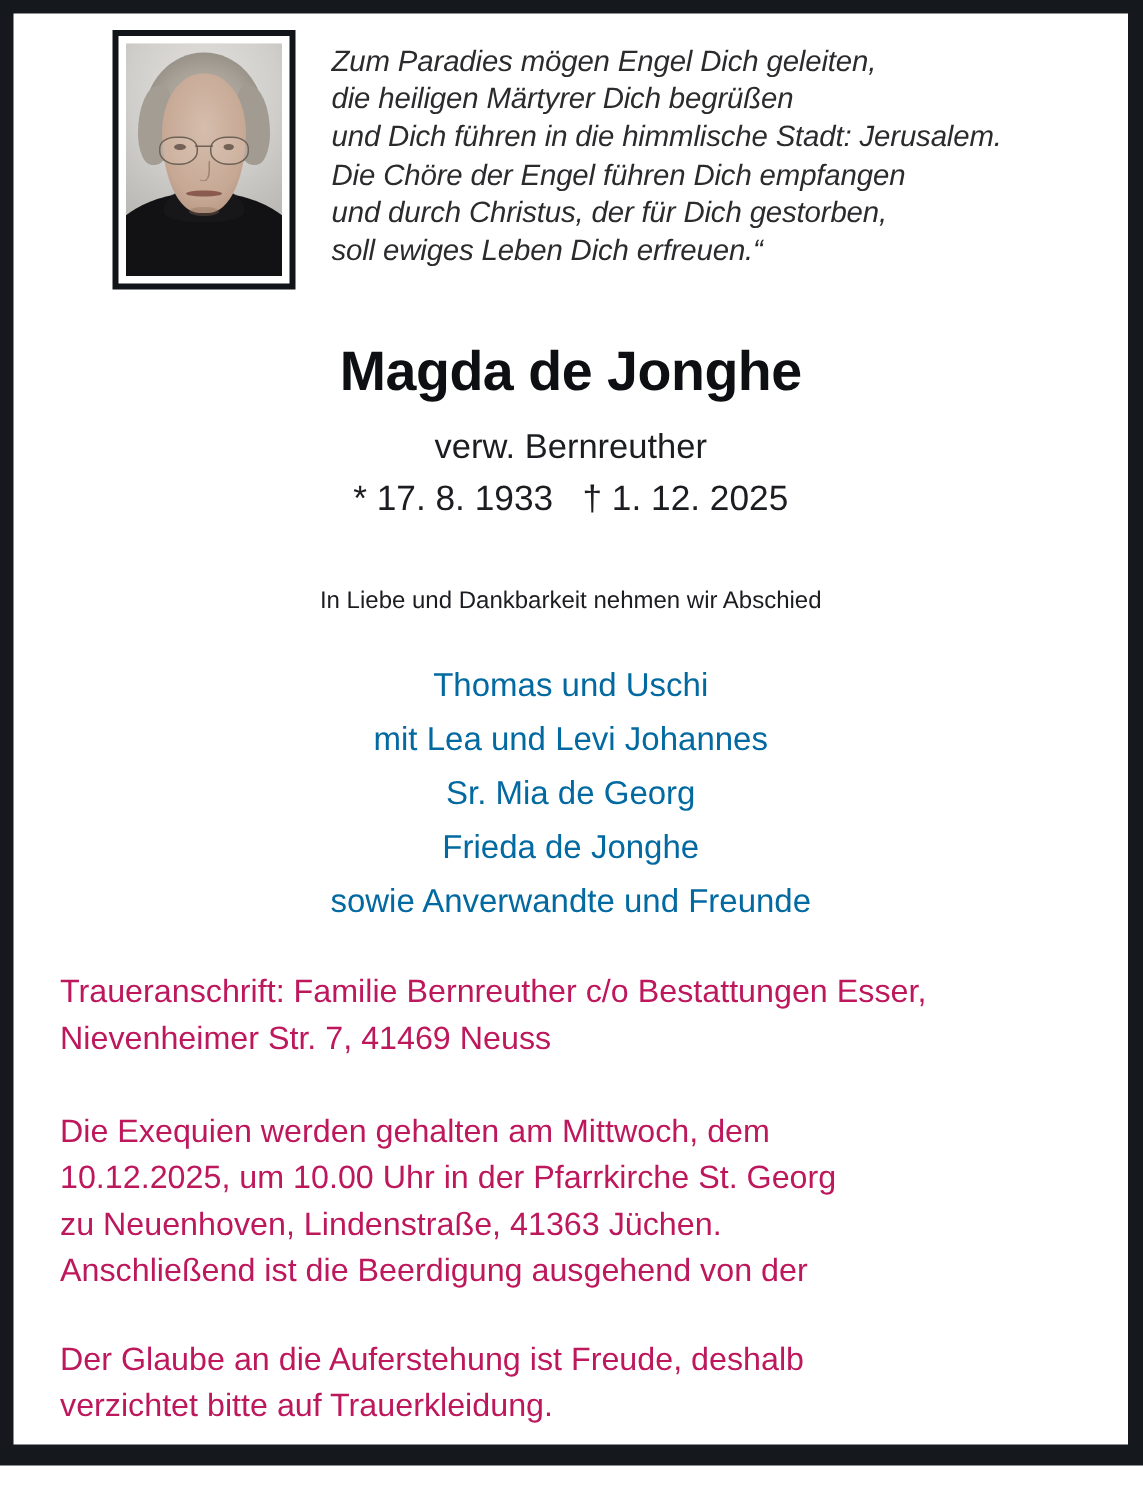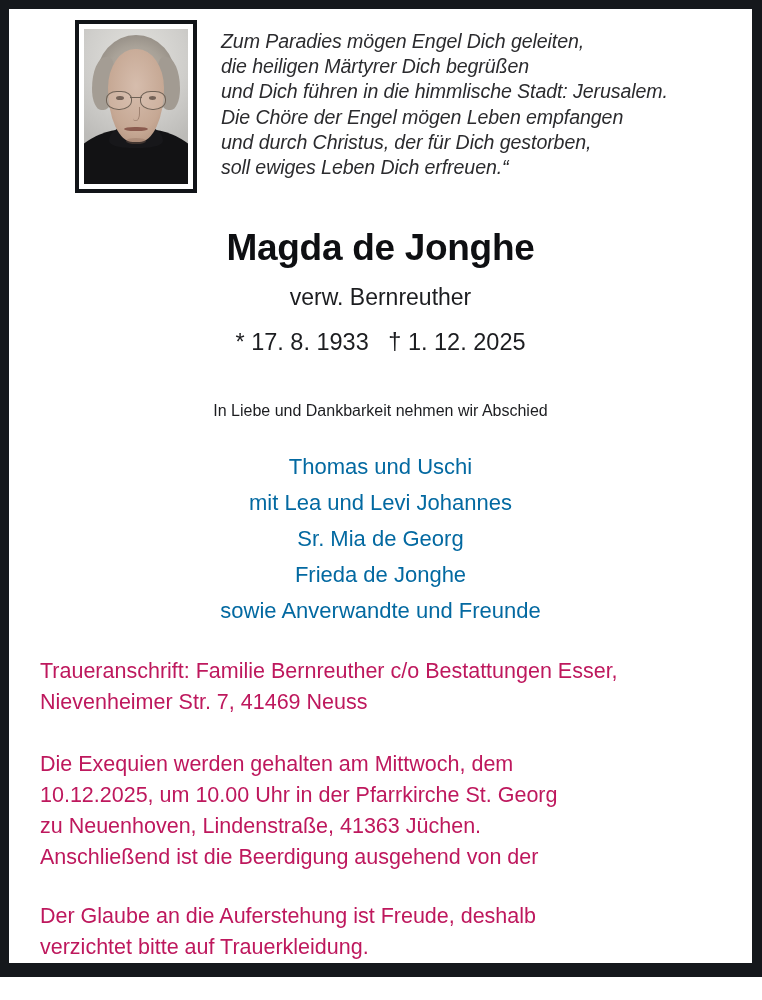--- a/index.html
+++ b/index.html
@@ -234,21 +234,21 @@
   .maiden-name {
     font-size: 23px;
     line-height: 32px;
     color: #1c1d20;
     margin-top: 4px;
   }
   .life-dates {
     font-size: 23.5px;
     line-height: 32px;
     color: #1c1d20;
-    margin-top: 13px;
+    margin-top: 3px;
     white-space: pre;
   }
 
   
   .farewell-line {
     text-align: center;
     font-size: 16px;
     line-height: 32px;
     color: #1c1d20;
     margin-top: 37px;
@@ -311,21 +311,21 @@
             <div class="mouth"></div>
             <div class="chin-shadow"></div>
           </div>
         </div>
       </div>
 
       <div class="verse">
         <div class="verse-line">Zum Paradies mögen Engel Dich geleiten,</div>
         <div class="verse-line">die heiligen Märtyrer Dich begrüßen</div>
         <div class="verse-line">und Dich führen in die himmlische Stadt: Jerusalem.</div>
-        <div class="verse-line">Die Chöre der Engel mögen Leben empfangen</div>
+        <div class="verse-line">Die Chöre der Engel führen Dich empfangen</div>
         <div class="verse-line">und durch Christus, der für Dich gestorben,</div>
         <div class="verse-line">soll ewiges Leben Dich erfreuen.“</div>
       </div>
 
     </div>
 
     <div class="name-block">
       <div class="deceased-name">Magda de Jonghe</div>
       <div class="maiden-name">verw. Bernreuther</div>
       <div class="life-dates">* 17. 8. 1933   † 1. 12. 2025</div>

